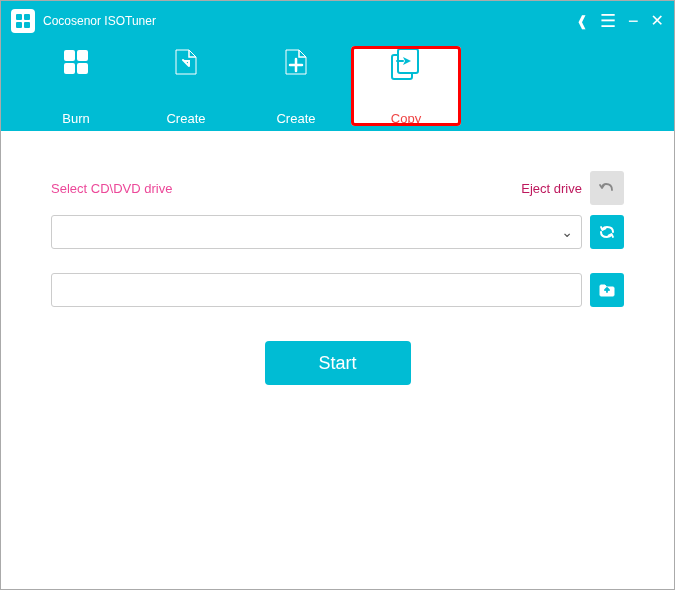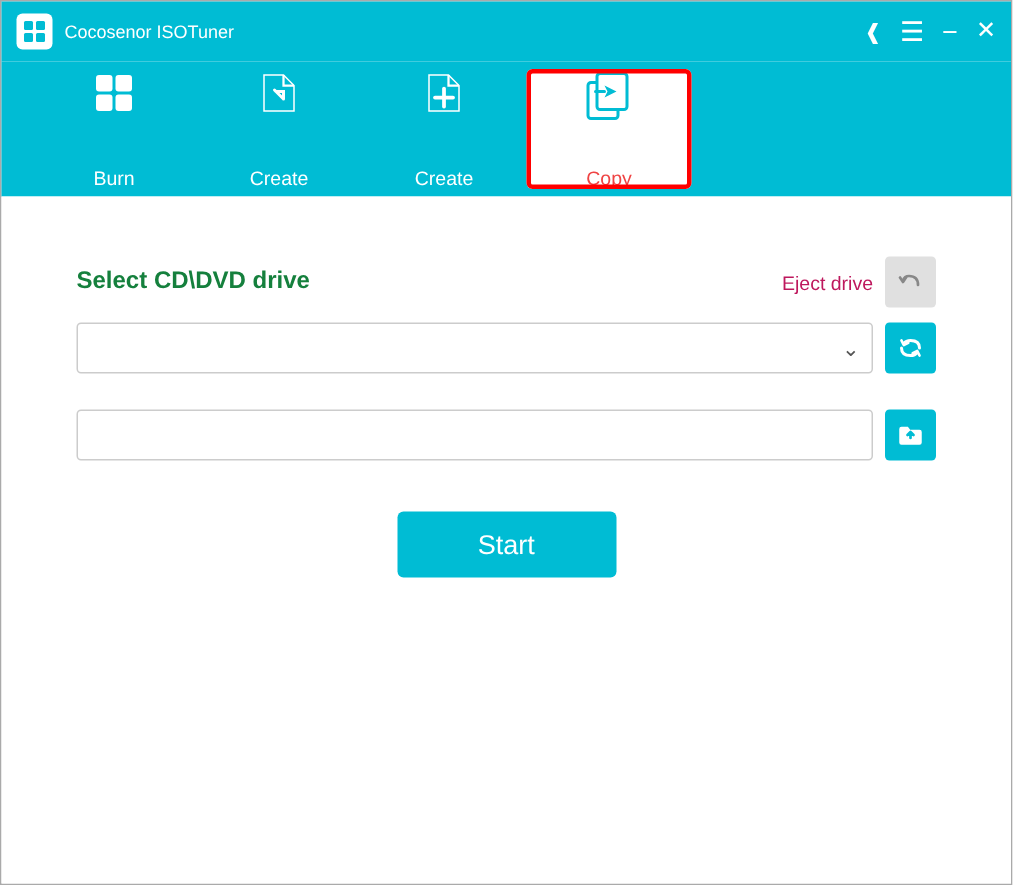--- a/index.html
+++ b/index.html
@@ -112,23 +112,22 @@
       gap: 24px;
     }
 
     .field-group {
       display: flex;
       flex-direction: column;
       gap: 6px;
     }
 
     .field-label {
-      font-size: 16px;
-      color: #15803d;
-      font-weight: bold;
+      font-size: 13px;
+      color: #ec4899;
     }
 
     .field-row {
       display: flex;
       align-items: center;
       gap: 8px;
     }
 
     .field-input {
       flex: 1;

